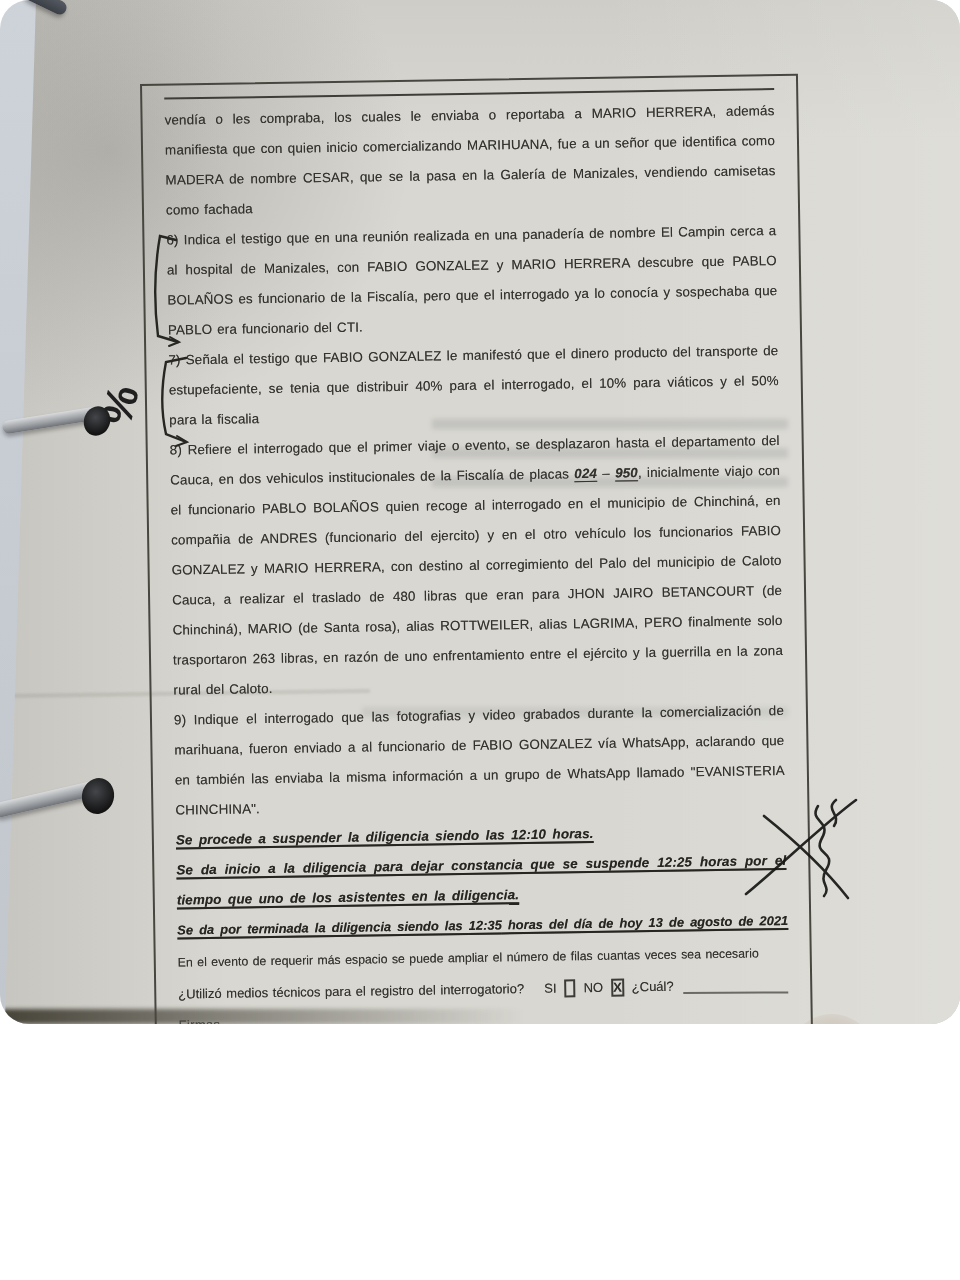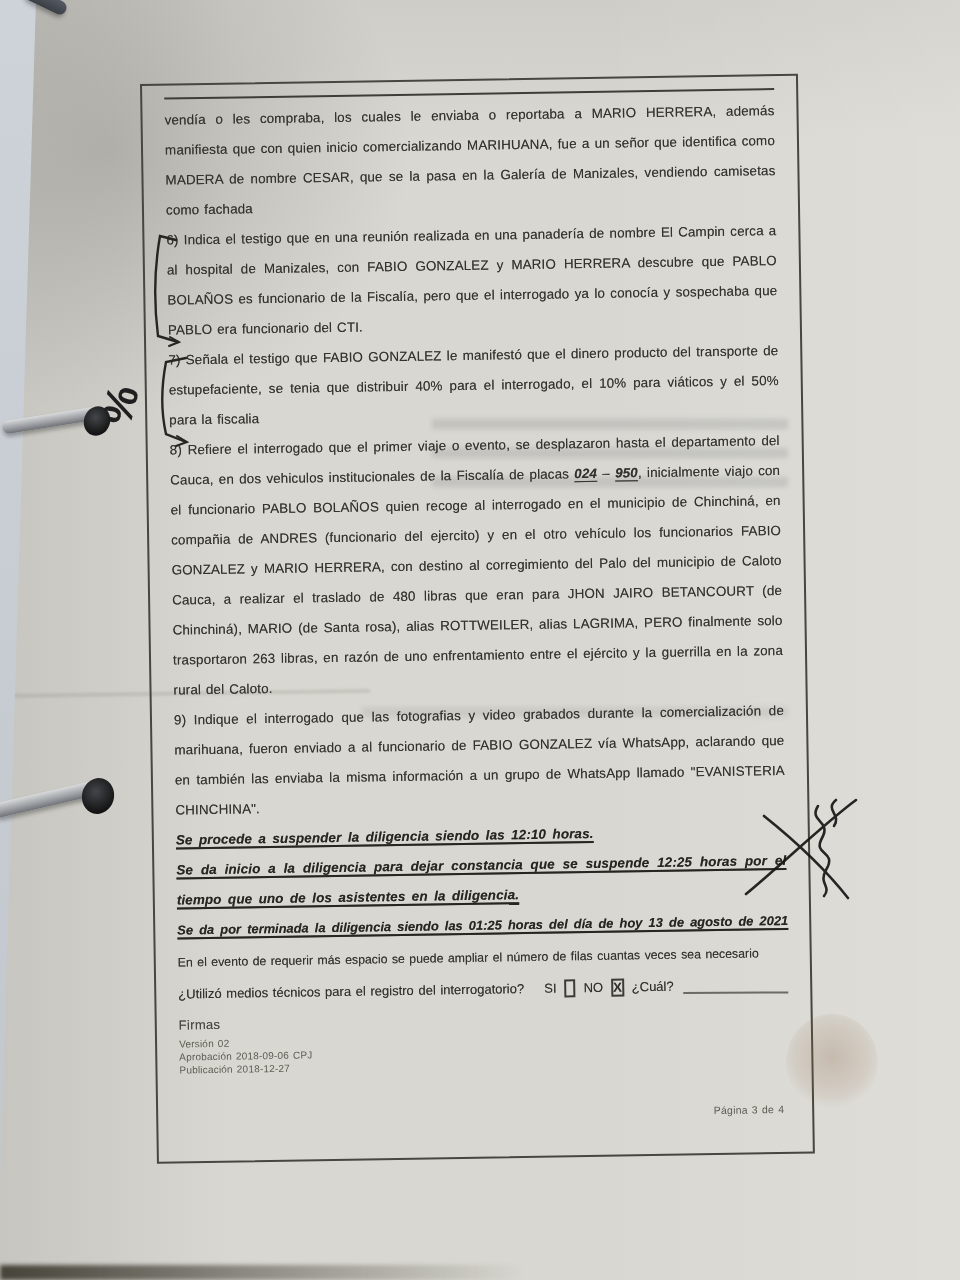--- a/index.html
+++ b/index.html
@@ -1,19 +1,19 @@
 <!DOCTYPE html>
 <html><head>
 <meta charset="utf-8">
 <style>
   html,body { margin:0; padding:0; }
   body { width:960px; height:1280px; overflow:hidden; font-family:"Liberation Sans",sans-serif; }
 
-  .page { position:relative; width:960px; height:1280px;
-          background:linear-gradient(180deg,#ced3da 0%,#c6cbd2 60%,#c2c7cd 100%); overflow:hidden; }
+  .page { position:relative; width:960px; height:1024px;
+          background:linear-gradient(180deg,#ced3da 0%,#c6cbd2 60%,#c2c7cd 100%); overflow:hidden;border-radius:29px; }
 
   
   .paper { position:absolute; inset:0; background:#d8d7d1;
            clip-path:polygon(36px 0, 100% 0, 100% 100%, 0 100%, 0 1185px); }
   .paper-shade { position:absolute; inset:0; pointer-events:none;
      background:
        radial-gradient(ellipse 430px 380px at 110px 150px, rgba(104,102,98,0.30), transparent 70%),
        linear-gradient(to right, rgba(128,126,121,0.20), transparent 230px),
        linear-gradient(to right, transparent 62%, rgba(255,255,255,0.16)),
        linear-gradient(to bottom, rgba(120,118,112,0.10), transparent 140px); }
@@ -110,21 +110,21 @@
     <p class="mt-p7">7) Señala el testigo que FABIO GONZALEZ le manifestó que el dinero producto del transporte de estupefaciente, se tenia que distribuir 40% para el interrogado, el 10% para viáticos y el 50% para la fiscalia</p>
 
     <p class="mt-p8"><span>8) Refiere el interrogado que el primer viaje o evento, se desplazaron hasta el departamento del Cauca, en dos vehiculos institucionales de la Fiscalía de placas </span><span class="ub">024</span><span> – </span><span class="ub">950</span><span>, inicialmente viajo con el funcionario PABLO BOLAÑOS quien recoge al interrogado en el municipio de Chinchiná, en compañia de ANDRES (funcionario del ejercito) y en el otro vehículo los funcionarios FABIO GONZALEZ y MARIO HERRERA, con destino al corregimiento del Palo del municipio de Caloto Cauca, a realizar el traslado de 480 libras que eran para JHON JAIRO BETANCOURT (de Chinchiná), MARIO (de Santa rosa), alias ROTTWEILER, alias LAGRIMA, PERO finalmente solo trasportaron 263 libras, en razón de uno enfrentamiento entre el ejército y la guerrilla en la zona rural del Caloto.</span></p>
 
     <p class="mt-p9">9) Indique el interrogado que las fotografias y video grabados durante la comercialización de marihuana, fueron enviado a al funcionario de FABIO GONZALEZ vía WhatsApp, aclarando que en también las enviaba la misma información a un grupo de WhatsApp llamado "EVANISTERIA CHINCHINA".</p>
 
     <p class="stmt">Se procede a suspender la diligencia siendo las 12:10 horas.</p>
 
     <p class="stmt mt-s2">Se da inicio a la diligencia para dejar constancia que se suspende 12:25 horas por el tiempo que uno de los asistentes en la diligencia.</p>
 
-    <p class="stmt mt-s3 oneline"><span>Se da por terminada la diligencia siendo las </span><span class="time-strong">01:25</span><span> horas del día de hoy 13 de agosto de 2021</span></p>
+    <p class="stmt mt-s3 oneline"><span>Se da por terminada la diligencia siendo las </span><span class="time-strong">12:35</span><span> horas del día de hoy 13 de agosto de 2021</span></p>
 
     <p class="note">En el evento de requerir más espacio se puede ampliar el número de filas cuantas veces sea necesario</p>
 
     <div class="qrow">
       <span>¿Utilizó medios técnicos para el registro del interrogatorio?</span>
       <span class="gap"></span>
       <span>SI</span>
       <span class="box"></span>
       <span>NO</span>
       <span class="box">X</span>

